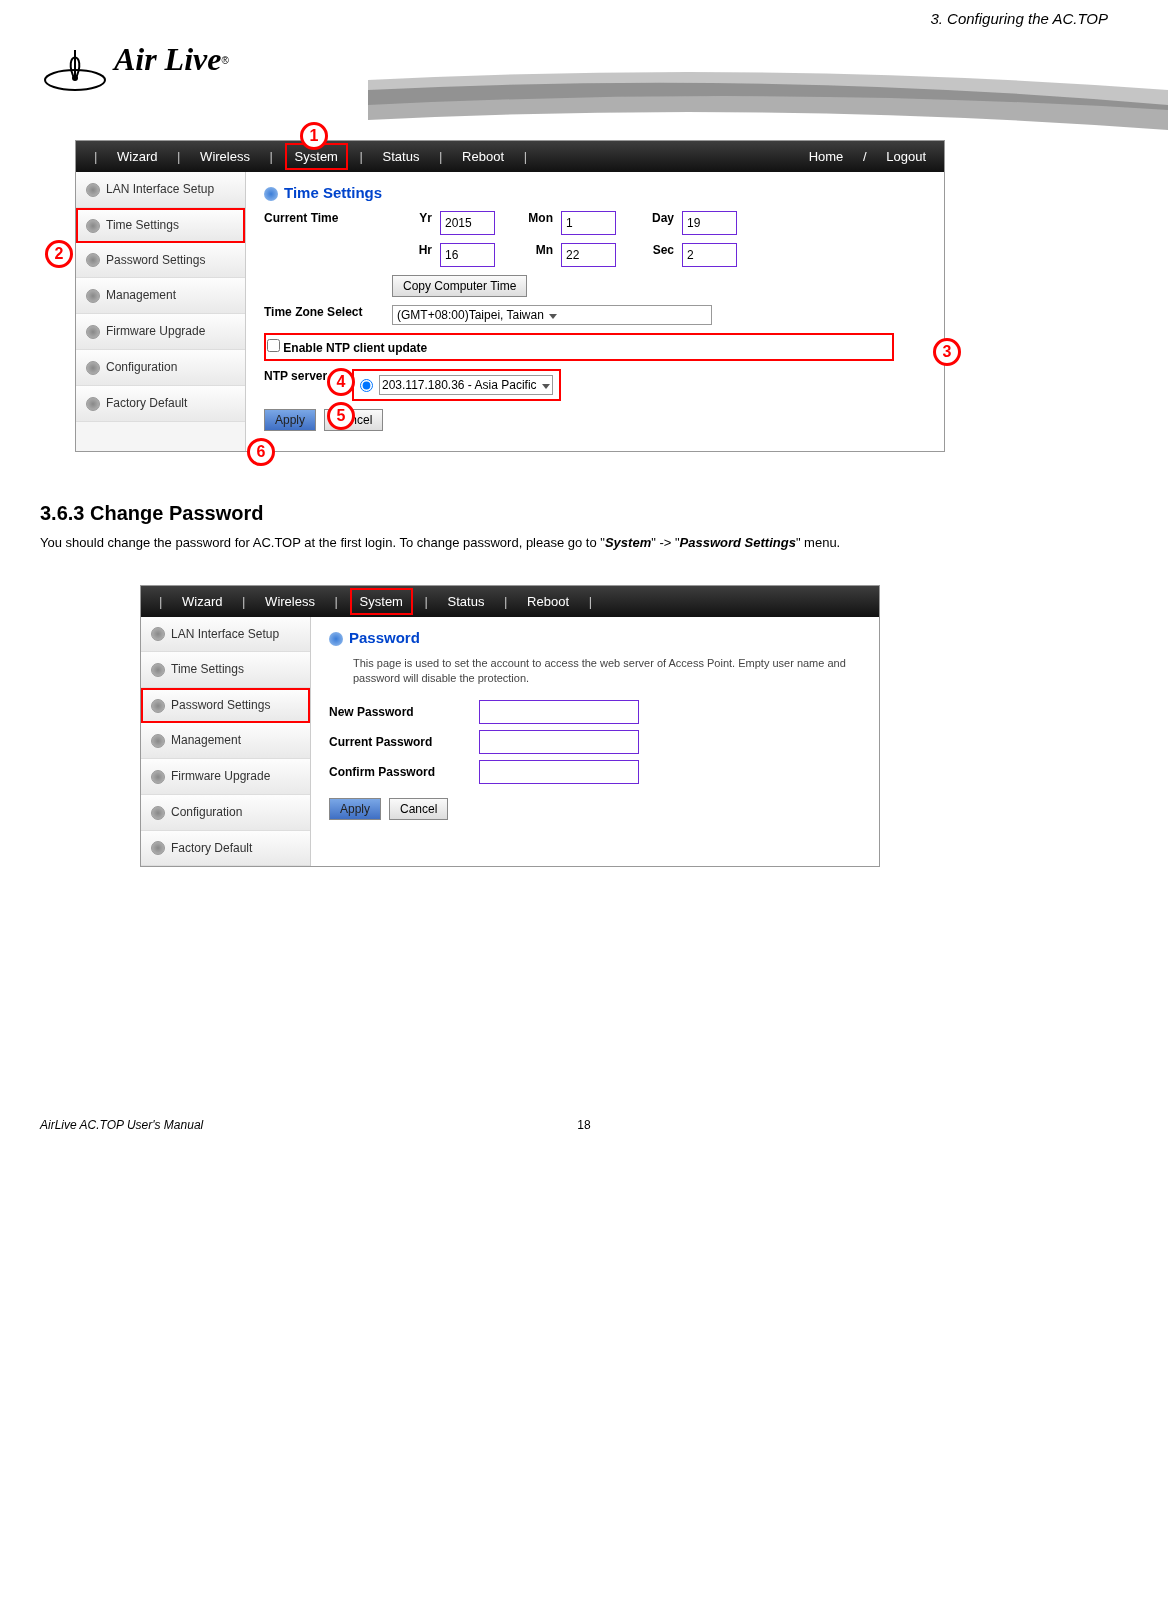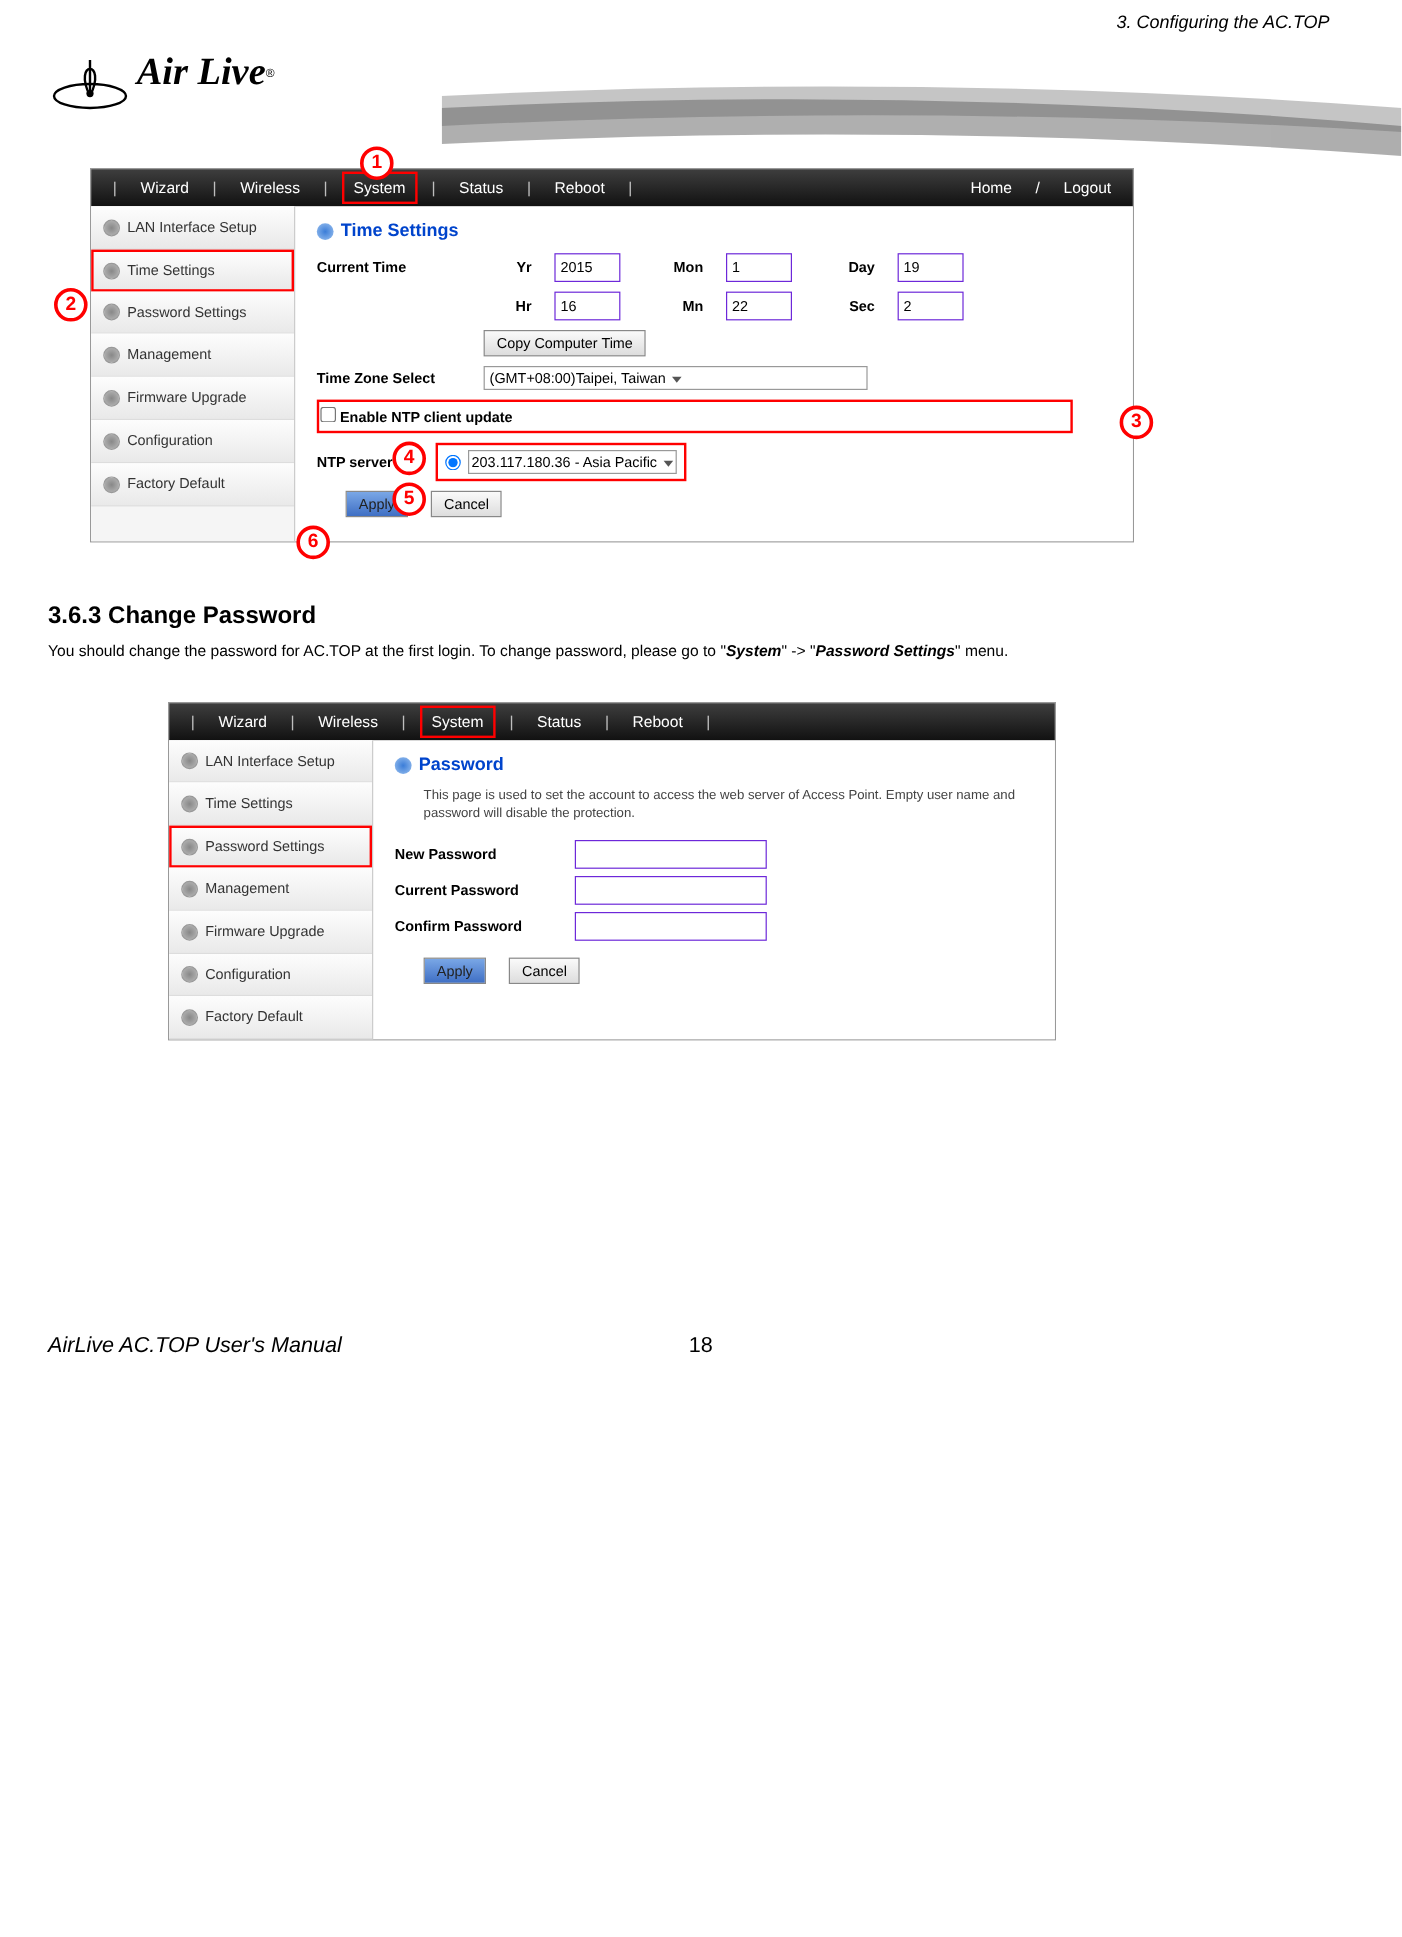--- a/index.html
+++ b/index.html
@@ -19,48 +19,48 @@
   .navbar .sep { opacity:.7; }
   .nav-sys { border: 2px solid #f00; padding:2px 6px; }
   .body-area { display:flex; background:#fff; }
   .sidebar { width: 170px; background:#f5f5f5; border-right:1px solid #ccc; }
   .side-item { padding: 10px 10px; border-bottom:1px solid #ddd; background:linear-gradient(#fdfdfd,#e9e9e9); font-size:12px; font-weight:normal; color:#333; }
   .side-item .bullet { display:inline-block; width:14px; height:14px; border-radius:50%; background:radial-gradient(circle,#888,#bbb); vertical-align:middle; margin-right:6px; border:1px solid #999;}
   .side-active { border:2px solid #f00; padding:8px; }
   .content { flex:1; padding: 12px 18px; font-size:12px; }
   .content-title { color:#0044cc; font-weight:bold; font-size:15px; margin-bottom:10px; }
   .content-title .bullet2 { display:inline-block; width:14px; height:14px; border-radius:50%; background:radial-gradient(circle,#3b7dd8,#9cc2f0); margin-right:6px; vertical-align:middle;}
-  .row { display:flex; align-items:center; margin: 8px 0; gap:19px; flex-wrap:wrap;}
+  .row { display:flex; margin: 8px 0; gap:8px; flex-wrap:wrap;}
   .lbl { font-weight:bold; min-width:120px; }
   .mini-lbl { font-weight:bold; width:40px; text-align:right; }
   input[type=text]{ border:1px solid #6d28d9; padding:4px 4px; font-size:12px; width:55px; background:#fff;}
   .longsel { width:320px; border:1px solid #999; padding:2px 4px; background:#fff; font-size:12px;}
   .btn { background:linear-gradient(#fafafa,#ddd); border:1px solid #888; padding:3px 10px; font-size:12px; cursor:pointer;}
-  .btn-apply { background:linear-gradient(#7aa7e6,#3f6fc4); color:#222;margin-left:24px;}
+  .btn-apply { background:linear-gradient(#7aa7e6,#3f6fc4); color:#222;}
   .redbox { border:2px solid #f00; padding:4px 6px; display:inline-block; }
   .redbox-wide { border:2px solid #f00; padding:4px 1px; width: 630px;}
   .ntp-box { display:flex; align-items:center; gap:6px; }
   .ntp-sel { border:1px solid #999; padding:2px; font-size:12px; background:#fff;}
   .manual-box { display:flex; align-items:center; gap:6px; }
   .manual-in { width:110px; }
 
   .callout { position:absolute; width:28px; height:28px; border:3px solid #f00; border-radius:50%; color:#f00; font-weight:bold; text-align:center; line-height:22px; background:#fff; font-size:16px;}
 
   .section-h { font-weight:bold; font-size:20px; margin: 10px 0 8px 0; }
   .body-text { font-size:13px; line-height:1.5; margin-bottom:32px;}
   .body-text i { font-style:italic;}
   .body-text b { font-weight:bold;}
 
   .screenshot2 { border:1px solid #999; width: 740px; margin-left: 100px; margin-bottom: 40px;}
   .pw-row { display:flex; align-items:center; margin:6px 0;}
   .pw-row .lbl { min-width:150px; font-weight:bold; font-size:12px;}
   .pw-row input { width:160px;}
   .desc-text { color:#444; font-size:11px; margin-bottom:14px; line-height:1.4;margin-left:24px;}
 
-  .footer { position:absolute; bottom:15px; left:40px; right:40px; display:flex; justify-content:space-between; font-style:italic; font-size:18px; border-top: none;}
+  .footer { position:absolute; bottom:15px; left:40px; right:40px; display:flex; justify-content:space-between; font-style:italic; font-size:12px; border-top: none;}
   .footer .pg { position:absolute; left:50%; transform:translateX(-50%); font-style:normal;}
   .tri { display:inline-block; width:0;height:0;border-left:4px solid transparent;border-right:4px solid transparent;border-top:5px solid #555; margin-left:2px;}
 </style>
 </head>
 <body>
 
 <div class="page">
 
   <div class="header-chapter">3. Configuring the AC.TOP</div>
 

